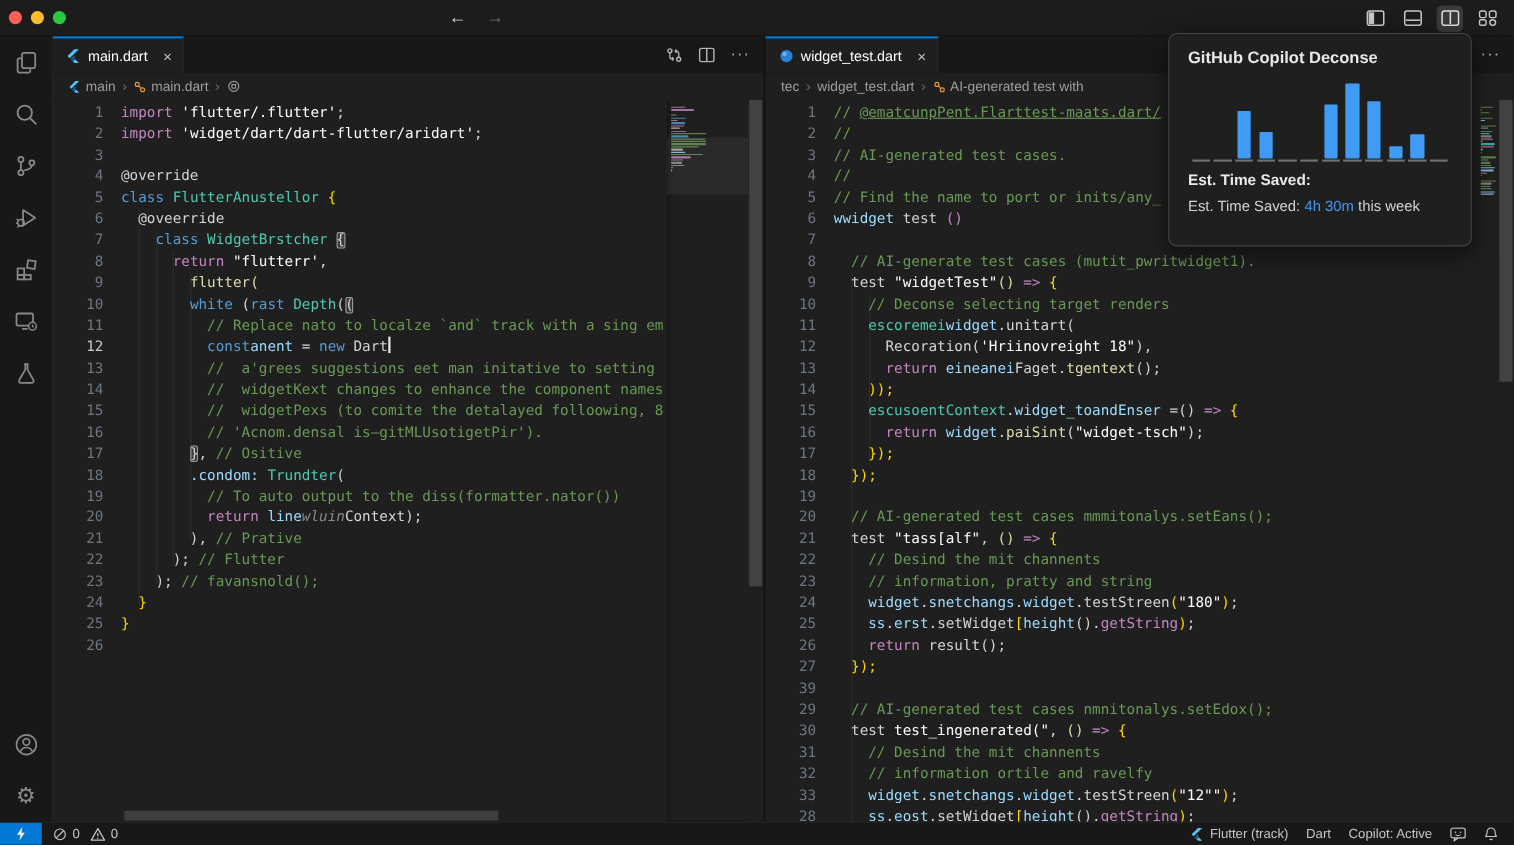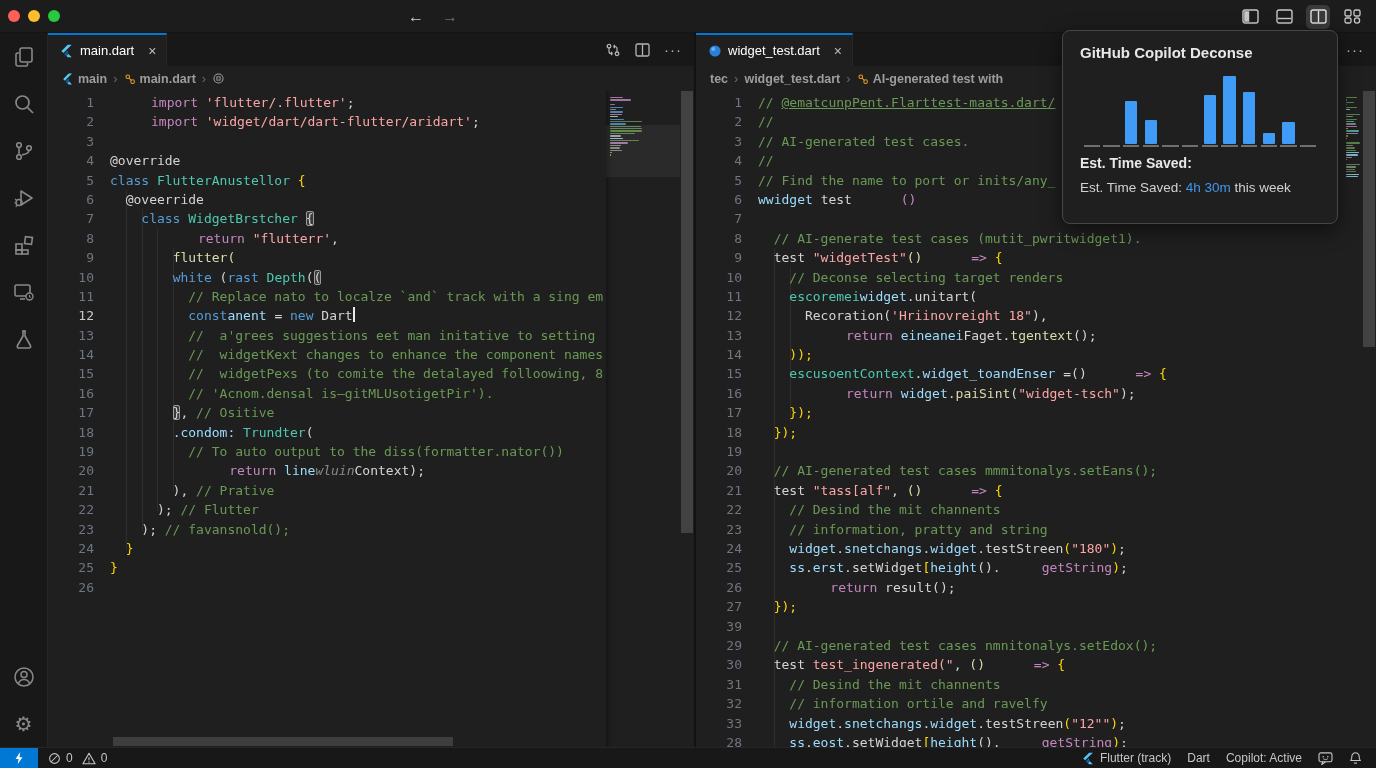--- a/index.html
+++ b/index.html
@@ -38,32 +38,32 @@
   .tab { display:flex; align-items:center; gap:6px; padding:0 10px 0 12px;
     background:#1f1f1f; border-top:2px solid #0078d4; border-right:1px solid #282828;
     color:#ffffff; font-size:13px; }
   .tab-close { color:#bdbdbd; font-size:14px; margin-left:8px; cursor:pointer; }
   .tab-actions { position:absolute; right:12px; top:0; height:33px; display:flex; align-items:center; gap:14px; color:#b4b4b4; }
   .ellipsis { font-size:15px; letter-spacing:1px; color:#b4b4b4; }
 
   .breadcrumbs { height:25px; background:#1f1f1f; display:flex; align-items:center;
     padding-left:14px; gap:6px; font-size:12.5px; color:#9d9d9d; flex-shrink:0; }
   .bc-sep { color:#6a6a6a; font-size:13px; }
-  .bc-item { display:flex; align-items:center; gap:4px;font-weight:bold; }
+  .bc-item { display:flex; align-items:center; gap:4px; }
 
   .code-area { flex:1; position:relative; display:flex; background:#1f1f1f; overflow:hidden; }
   .gutter { width:62px; padding-top:2px; flex-shrink:0;
     font-family:"DejaVu Sans Mono", monospace; font-size:13px; color:#6e7681; text-align:right; }
   .ln-num { height:19.4px; line-height:19.4px; padding-right:16px; }
   .ln-num.active { color:#c8c8c8; }
   .code-lines { flex:1; padding-top:2px; min-width:0; position:relative;
     font-family:"DejaVu Sans Mono", monospace; font-size:13px; white-space:pre; overflow:hidden; }
   .code-line { height:19.4px; line-height:19.4px; }
 
-  .tk-k { color:#569cd6; } .tk-c { color:#c586c0;margin-left:41px; } .tk-s { color:#fca5a5; }
+  .tk-k { color:#569cd6; } .tk-c { color:#c586c0; } .tk-s { color:#ffffff; }
   .tk-m { color:#6a9955; } .tk-t { color:#4ec9b0; } .tk-f { color:#dcdcaa; }
   .tk-v { color:#9cdcfe; } .tk-w { color:#d4d4d4; } .tk-d { color:#8a8a8a;font-style:italic; }
   .tk-b { color:#ffd700; }
   .tk-x { color:#d4d4d4; background:rgba(130,130,130,.28); outline:1px solid #9a9a9a; outline-offset:-1px; border-radius:2px; }
   .tk-u { color:#6a9955; text-decoration:underline; }
   .cursor { display:inline-block; width:2px; height:15px; background:#eaeaea; vertical-align:-2px; }
 
   .indent-guide { position:absolute; width:1px; background:rgba(255,255,255,.07); }
 
   .minimap { flex-shrink:0; padding:6px 3px 0 4px; background:#1f1f1f; }

